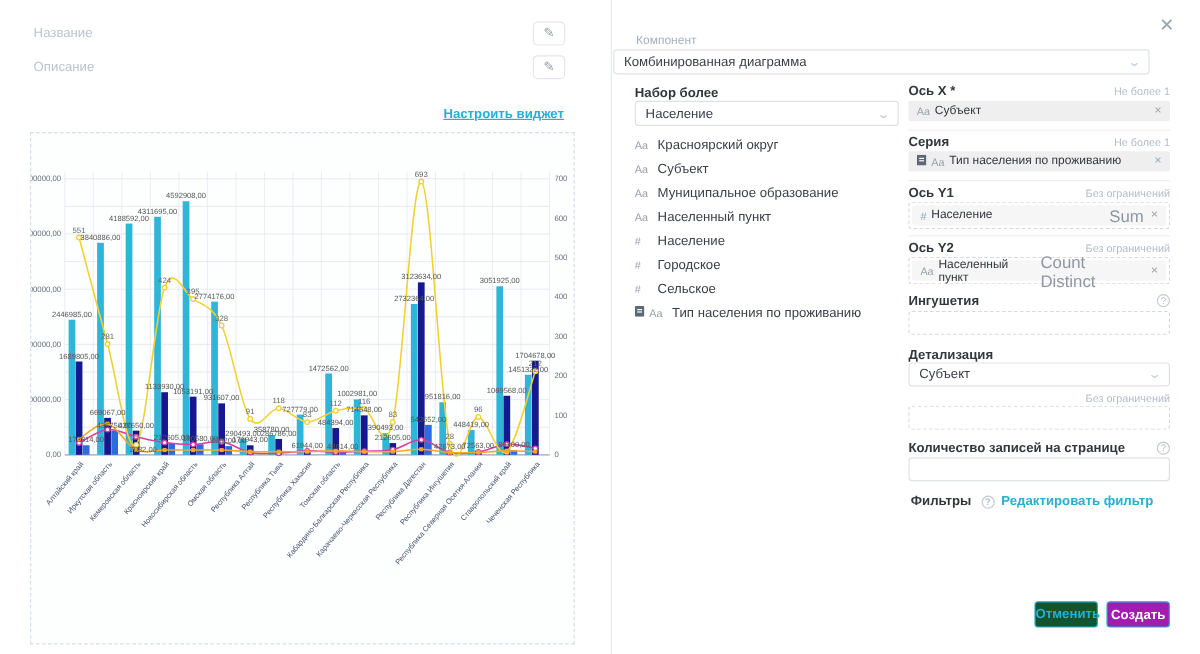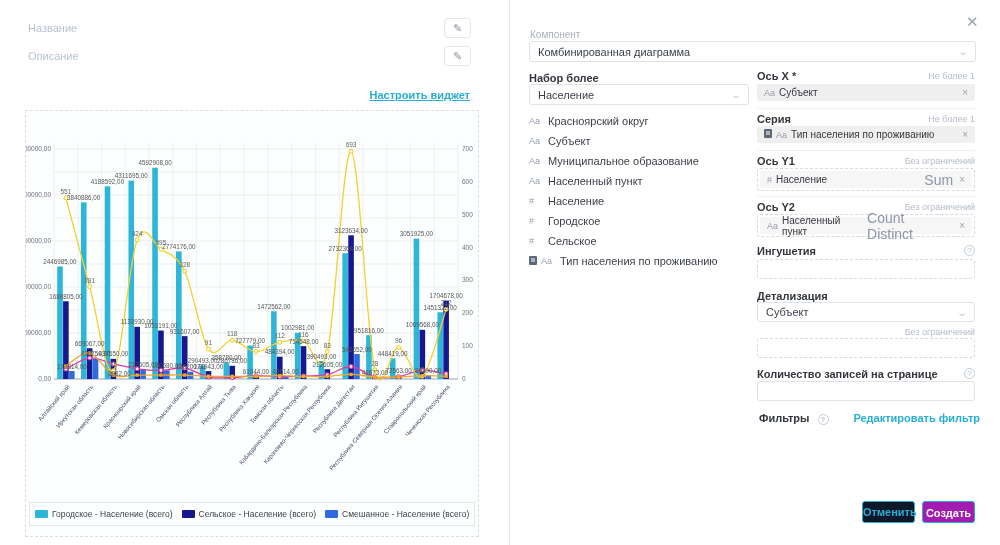--- a/index.html
+++ b/index.html
@@ -35,21 +35,21 @@
   .dashed-box { border:1px dashed #d6d9de; border-radius:3px; background:#fff; padding:2px; }
   .dashed-box .tag { background:#f6f6f6; }
   .sep { position:absolute; left:247px; width:218px; height:1px; background:#efefef; }
   .qmark { display:inline-block; width:11px; height:11px; border:1px solid #c3cbd5; border-radius:50%; color:#b7c0cb; font-size:8px; line-height:10px; text-align:center; cursor:pointer; }
   .fields-list { position:absolute; left:19px; top:111px; width:215px; }
   .field-item { display:flex; align-items:center; height:20px; font-size:11px; color:#3a3f47; cursor:pointer; }
   .field-item .pre { color:#97a0ad; font-size:9px; margin-right:5px; width:14px; }
   .cat-ico { display:inline-block; margin-right:4px; }
   .link { color:#27aed3; font-size:11px; font-weight:bold; cursor:pointer; }
   .btn { position:absolute; height:22px; border-radius:3px; font-size:11px; font-weight:bold; text-align:center; line-height:20px; cursor:pointer; }
-  .btn-cancel { left:352px; top:501px; width:53px; border:1px solid #27aed3; color:#27aed3; background:#0f172a; }
+  .btn-cancel { left:352px; top:501px; width:53px; border:1px solid #27aed3; color:#27aed3; background:#14532d; }
   .btn-create { left:412px; top:501px; width:53px; border:1px solid #27aed3; color:#fff; background:#a21caf; line-height:22px; }
   .input-box { position:absolute; border:1px solid #dfe3e8; border-radius:3px; background:#fff; }
   svg text { font-family:"Liberation Sans","DejaVu Sans",sans-serif; }
 </style>
 </head>
 <body>
 
 <div class="app">
 
   <div class="left-pane">
@@ -272,47 +272,30 @@
           <text text-anchor="end" font-size="6.2" fill="#44506b" transform="translate(234,276) rotate(-50)">Республика Хакасия</text>
           <text text-anchor="end" font-size="6.2" fill="#44506b" transform="translate(257.7647058823529,276) rotate(-50)">Томская область</text>
           <text text-anchor="end" font-size="6.2" fill="#44506b" transform="translate(281.52941176470586,276) rotate(-50)">Кабардино-Балкарская Республика</text>
           <text text-anchor="end" font-size="6.2" fill="#44506b" transform="translate(305.29411764705884,276) rotate(-50)">Карачаево-Черкесская Республика</text>
           <text text-anchor="end" font-size="6.2" fill="#44506b" transform="translate(329.05882352941177,276) rotate(-50)">Республика Дагестан</text>
           <text text-anchor="end" font-size="6.2" fill="#44506b" transform="translate(352.8235294117647,276) rotate(-50)">Республика Ингушетия</text>
           <text text-anchor="end" font-size="6.2" fill="#44506b" transform="translate(376.5882352941177,276) rotate(-50)">Республика Северная Осетия-Алания</text>
           <text text-anchor="end" font-size="6.2" fill="#44506b" transform="translate(400.3529411764706,276) rotate(-50)">Ставропольский край</text>
           <text text-anchor="end" font-size="6.2" fill="#44506b" transform="translate(424.11764705882354,276) rotate(-50)">Чеченская Республика</text>
         </svg>
-      <div class="legend-bar">
-        <span id="legend-items" style="display:flex;gap:9px;align-items:center">
-            <span class="legend-item">
-              <span class="legend-swatch" style="background:#2eb6d9"></span>
-              <span>Городское - Население (всего)</span>
-            </span>
-            <span class="legend-item">
-              <span class="legend-swatch" style="background:#16188f"></span>
-              <span>Сельское - Население (всего)</span>
-            </span>
-            <span class="legend-item">
-              <span class="legend-swatch" style="background:#2f6be0"></span>
-              <span>Смешанное - Население (всего)</span>
-            </span>
-          </span>
-
-      </div>
     </div>
   </div>
 
   <div class="v-divider"></div>
 
   <div class="right-pane">
     <div class="close-x">✕</div>
 
     <div class="small-cap" style="position:absolute;left:20px;top:29px">Компонент</div>
-    <div class="select-box" style="left:19px;top:41px;width:447px;height:21px">
+    <div class="select-box" style="left:1px;top:41px;width:447px;height:21px">
       <span>Комбинированная диаграмма</span>
       <span class="chev">⌄</span>
     </div>
 
     <div class="sec-title" style="position:absolute;left:19px;top:72px">Набор более</div>
     <div class="select-box" style="left:19px;top:84px;width:220px;height:21px">
       <span>Население</span>
       <span class="chev">⌄</span>
     </div>
     <div class="fields-list" id="fields-list">
@@ -414,18 +397,18 @@
     <div class="dashed-box" style="position:absolute;left:247px;top:338px;width:218px;height:20px"></div>
 
     <div class="sec-title" style="position:absolute;left:247px;top:368px">Количество записей на странице</div>
     <span class="qmark" style="position:absolute;right:25px;top:368px">?</span>
     <div class="input-box" style="left:247px;top:381px;width:218px;height:20px"></div>
 
     <div class="sec-title" style="position:absolute;left:249px;top:412px">
       <span>Фильтры</span>
       <span class="qmark" style="margin-left:5px">?</span>
     </div>
-    <div class="link" style="position:absolute;right:20px;top:412px">Редактировать фильтр</div>
+    <div class="link" style="position:absolute;right:39px;top:412px">Редактировать фильтр</div>
 
     <div class="btn btn-cancel">Отменить</div>
     <div class="btn btn-create">Создать</div>
   </div>
 </div>
 
 </body></html>

